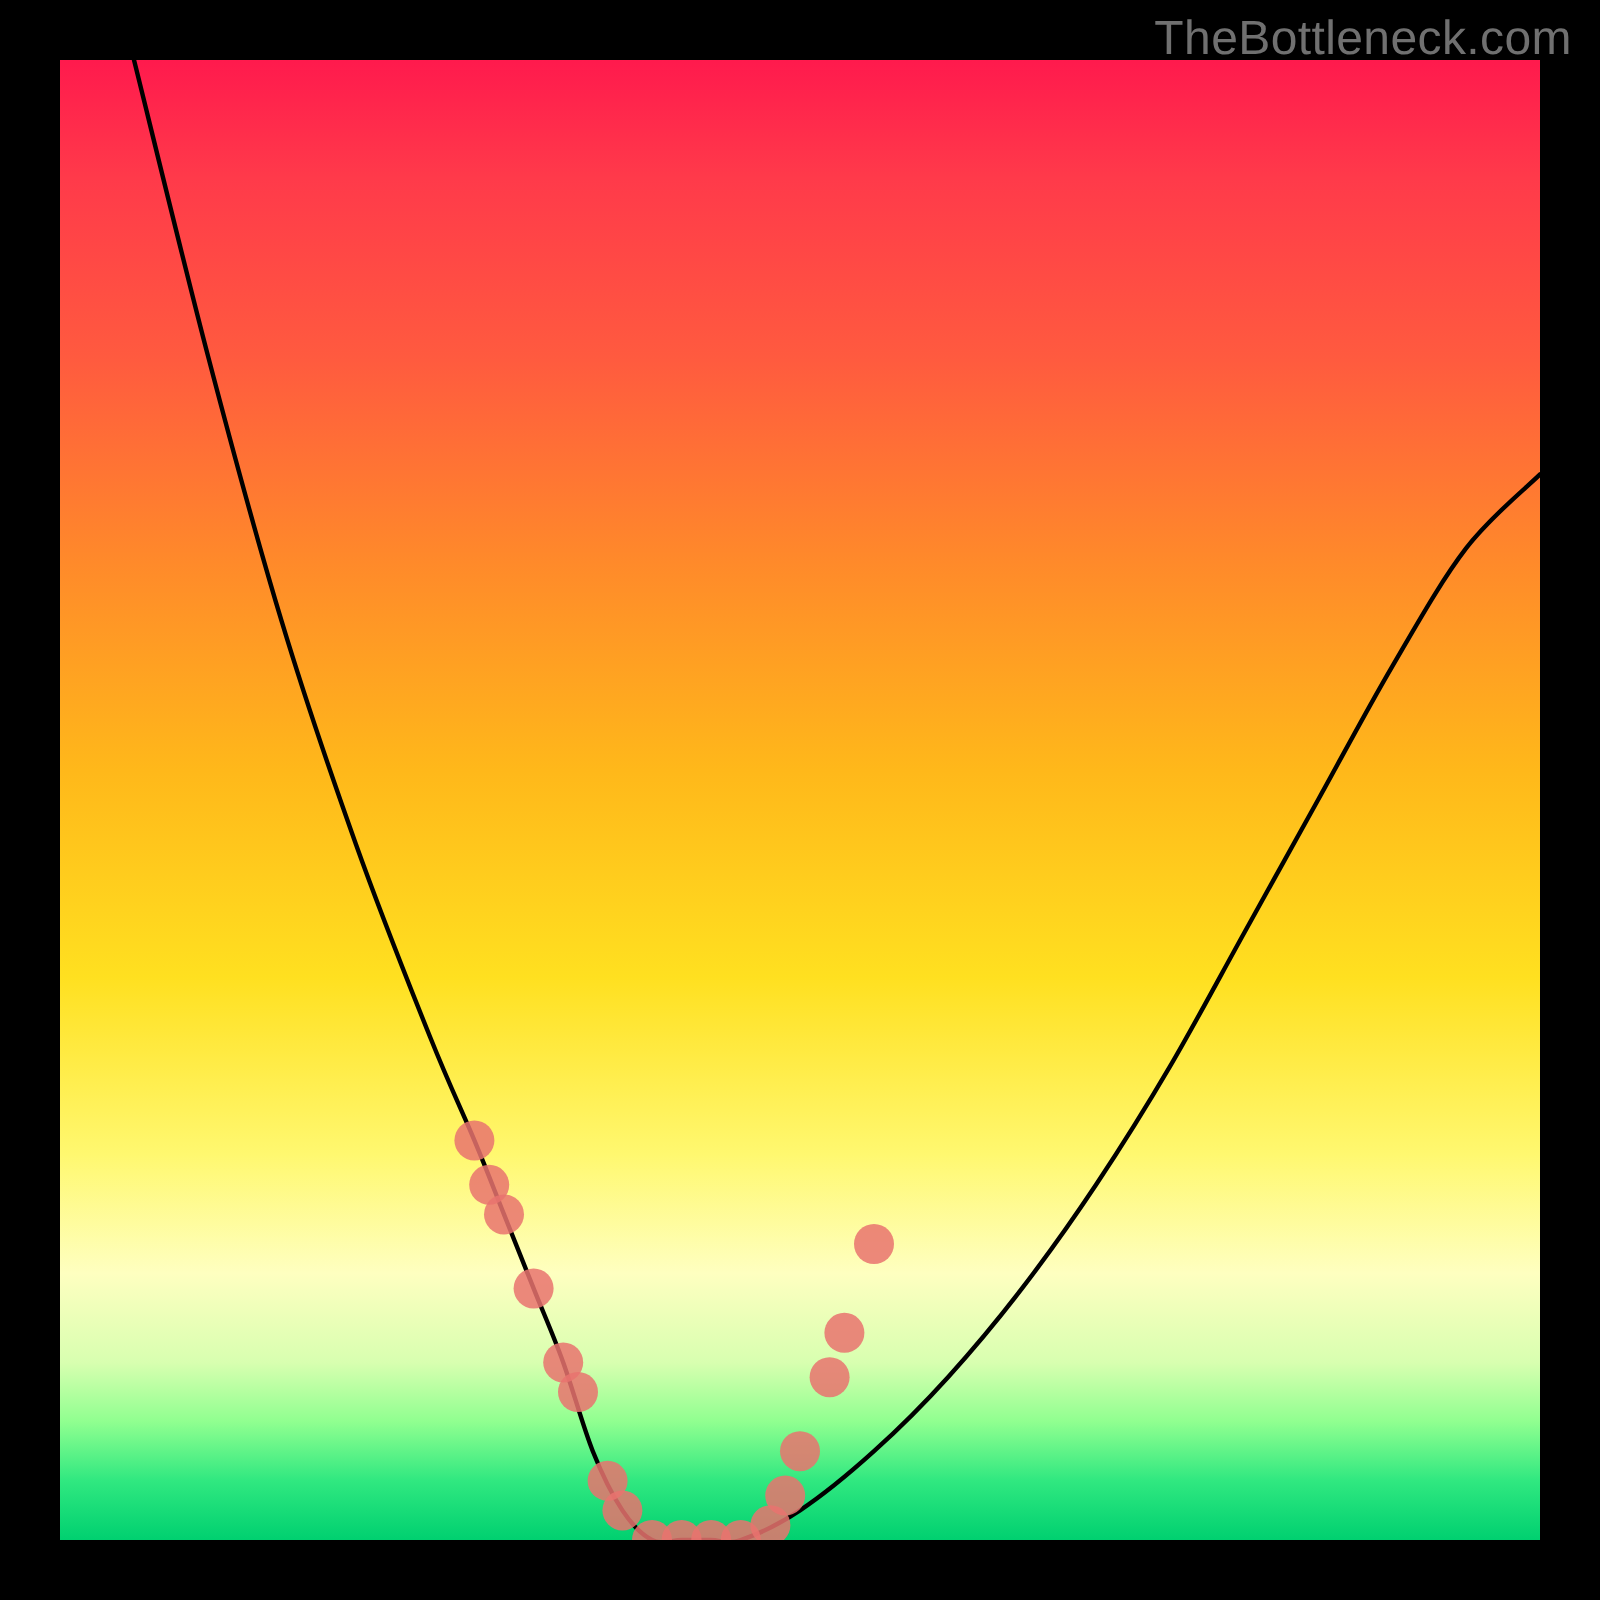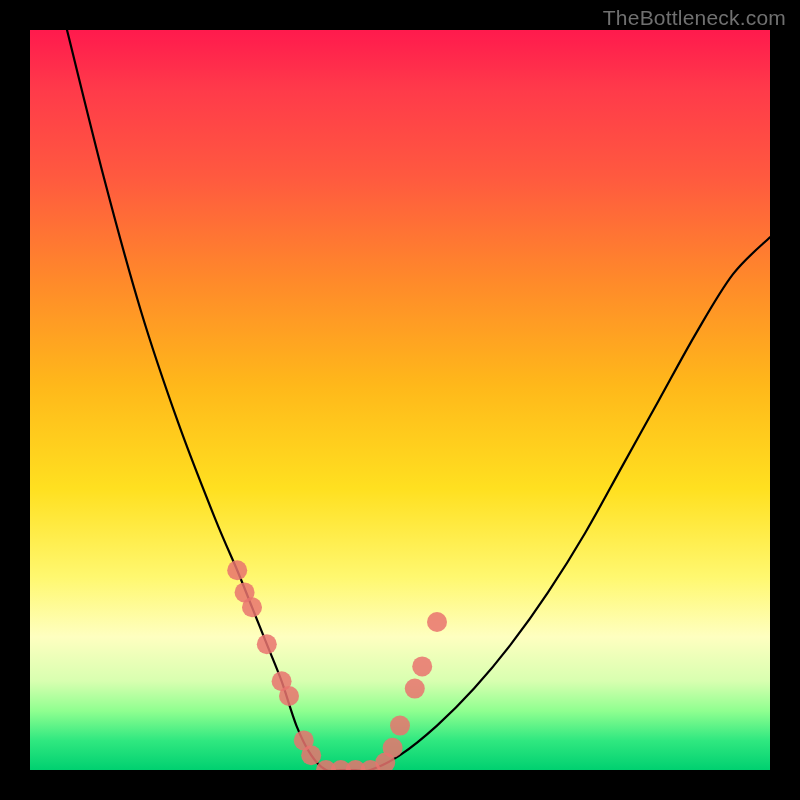--- a/index.html
+++ b/index.html
@@ -30,21 +30,21 @@
       #90ff90 92%,
       #30e880 96%,
       #00d070 100%
     );
   }
   .watermark {
     position: absolute;
     top: 6px;
     right: 14px;
     color: #707070;
-    font-size: 21px;
+    font-size: 24px;
     font-weight: 500;
     letter-spacing: 0.2px;
     user-select: none;
   }
   svg.curve {
     position: absolute;
     left: 0;
     top: 0;
     width: 740px;
     height: 740px;

